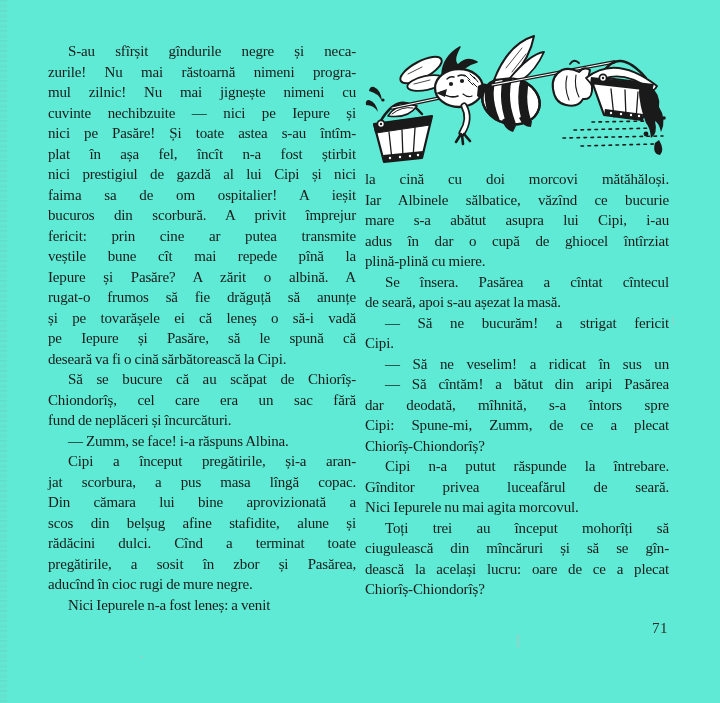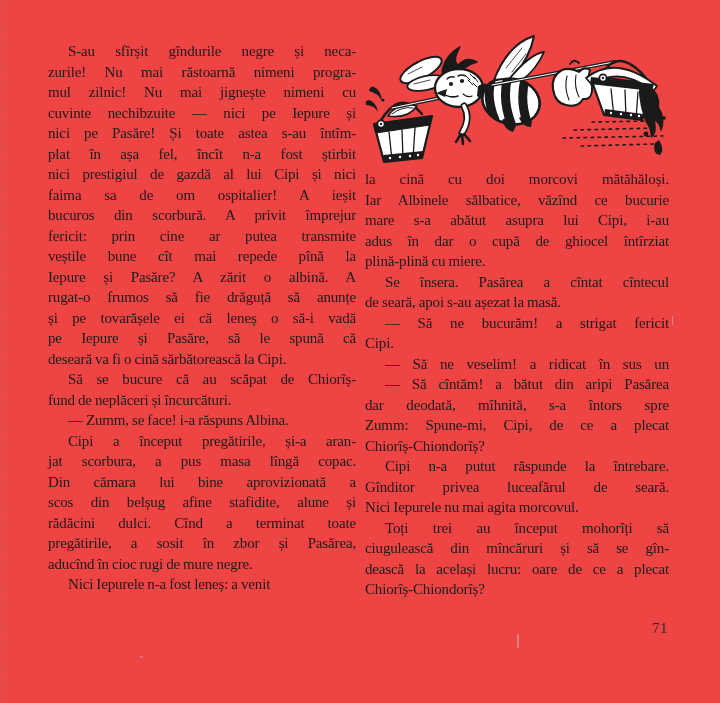--- a/index.html
+++ b/index.html
@@ -1,19 +1,19 @@
 <!DOCTYPE html>
 <html><head>
 <meta charset="utf-8">
 <style>
   html,body{margin:0;padding:0;background:#888;}
   .page{
     position:relative;
     width:720px;height:703px;
-    background:#ef4444;
+    background:#5eead4;
     overflow:hidden;
     font-family:"Liberation Serif","DejaVu Serif",serif;
     color:#1b1b1b;
   }
   .binding-edge{
     position:absolute;left:0;top:0;width:7px;height:703px;
     background:repeating-linear-gradient(
       to bottom,
       rgba(120,120,120,0.18) 0px, rgba(200,200,200,0.05) 3px,
       rgba(140,140,140,0.15) 6px, rgba(220,220,220,0.04) 10px);
@@ -200,20 +200,21 @@
         <div class="line">fericit: prin cine ar putea transmite</div>
         <div class="line">veștile bune cît mai repede pînă la</div>
         <div class="line">Iepure și Pasăre? A zărit o albină. A</div>
         <div class="line">rugat-o frumos să fie drăguță să anunțe</div>
         <div class="line">și pe tovarășele ei că leneș o să-i vadă</div>
         <div class="line">pe Iepure și Pasăre, să le spună că</div>
         <div class="line last">deseară va fi o cină sărbătorească la Cipi.</div>
       </div>
       <div>
         <div class="line first">Să se bucure că au scăpat de Chiorîș-</div>
+        <div class="line">Chiondorîș, cel care era un sac fără</div>
         <div class="line last">fund de neplăceri și încurcături.</div>
       </div>
       <div>
         <div class="line first last">— Zumm, se face! i-a răspuns Albina.</div>
       </div>
       <div>
         <div class="line first">Cipi a început pregătirile, și-a aran-</div>
         <div class="line">jat scorbura, a pus masa lîngă copac.</div>
         <div class="line">Din cămara lui bine aprovizionată a</div>
         <div class="line">scos din belșug afine stafidite, alune și</div>
@@ -240,21 +241,21 @@
       <div>
         <div class="line first">— Să ne bucurăm! a strigat fericit</div>
         <div class="line last">Cipi.</div>
       </div>
       <div>
         <div class="line first">— Să ne veselim! a ridicat în sus un</div>
       </div>
       <div>
         <div class="line first">— Să cîntăm! a bătut din aripi Pasărea</div>
         <div class="line">dar deodată, mîhnită, s-a întors spre</div>
-        <div class="line">Zumm: Spune-mi, Cipi, de ce a plecat</div>
+        <div class="line">Cipi: Spune-mi, Zumm, de ce a plecat</div>
         <div class="line last">Chiorîș-Chiondorîș?</div>
       </div>
       <div>
         <div class="line first">Cipi n-a putut răspunde la întrebare.</div>
         <div class="line">Gînditor privea luceafărul de seară.</div>
         <div class="line last">Nici Iepurele nu mai agita morcovul.</div>
       </div>
       <div>
         <div class="line first">Toți trei au început mohorîți să</div>
         <div class="line">ciugulească din mîncăruri și să se gîn-</div>

